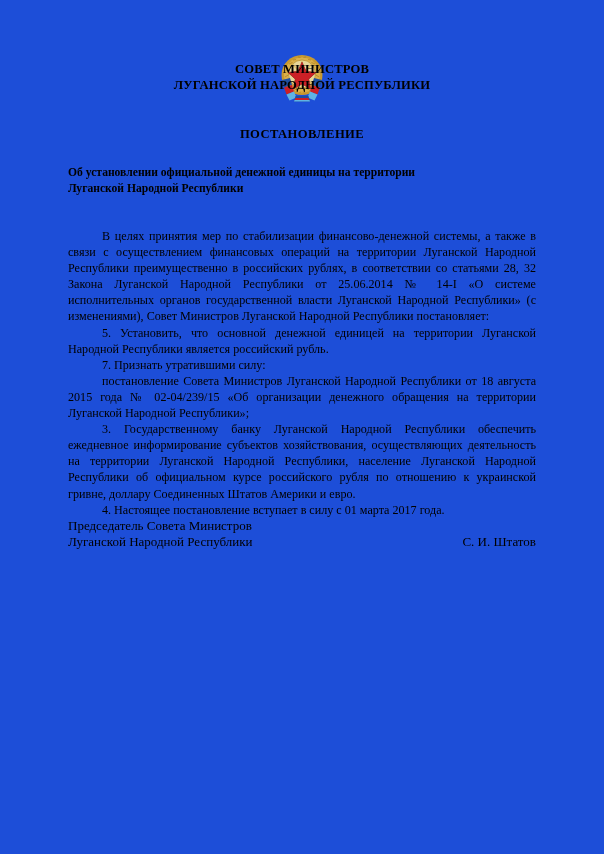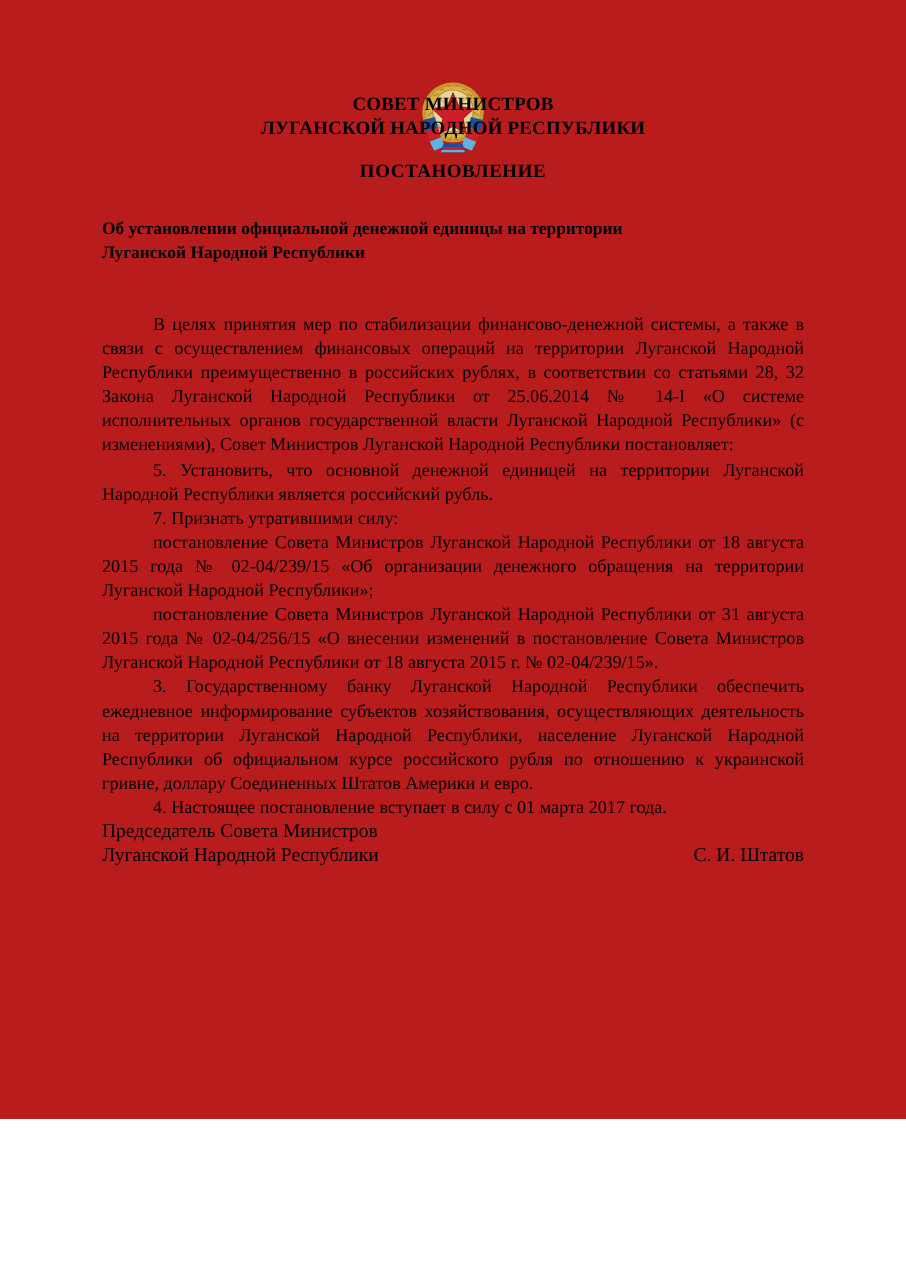--- a/index.html
+++ b/index.html
@@ -10,24 +10,24 @@
     width: 604px;
     height: 854px;
     background: #ffffff;
     font-family: "Liberation Serif", "DejaVu Serif", serif;
     color: #000000;
     overflow: hidden;
   }
   .page {
     position: relative;
     width: 604px;
-    height: 746px;
+    height: 854px;
     box-sizing: border-box;
     padding: 0 68px;
-    background: #b91c1c;
+    background: #1d4ed8;
   }
 
   
   .emblem-wrap {
     display: flex;
     justify-content: center;
     padding-top: 52px;
     height: 56px;
     box-sizing: border-box;
   }
@@ -46,21 +46,21 @@
     letter-spacing: 0.15px;
     margin-top: 6px;
   }
   .org-title div { white-space: nowrap; }
 
   .doc-type {
     text-align: center;
     font-weight: bold;
     font-size: 12.6px;
     letter-spacing: 0.4px;
-    margin-top: 14px;
+    margin-top: 34px;
   }
   .doc-date {
     text-align: center;
     font-size: 12.4px;
     margin-top: 22px;
   }
   .doc-city {
     text-align: center;
     font-size: 12.4px;
     margin-top: 27px;
@@ -169,21 +169,20 @@
   <div class="body-block">
 
     <p class="para no-justify-last">В целях принятия мер по стабилизации финансово-денежной системы, а также в связи с осуществлением финансовых операций на территории Луганской Народной Республики преимущественно в российских рублях, в соответствии со статьями 28, 32 Закона Луганской Народной Республики от 25.06.2014 № 14-I «О системе исполнительных органов государственной власти Луганской Народной Республики» (с изменениями), Совет Министров Луганской Народной Республики постановляет:</p>
 
     <p class="para para-gap no-justify-last">5. Установить, что основной денежной единицей на территории Луганской Народной Республики является российский рубль.</p>
 
     <p class="para no-justify-last">7. Признать утратившими силу:</p>
 
     <p class="para no-justify-last">постановление Совета Министров Луганской Народной Республики от 18 августа 2015 года № 02-04/239/15 «Об организации денежного обращения на территории Луганской Народной Республики»;</p>
 
-    <p class="para no-justify-last">постановление Совета Министров Луганской Народной Республики от 31 августа 2015 года № 02-04/256/15 «О внесении изменений в постановление Совета Министров Луганской Народной Республики от 18 августа 2015 г. № 02-04/239/15».</p>
 
     <p class="para no-justify-last">3. Государственному банку Луганской Народной Республики обеспечить ежедневное информирование субъектов хозяйствования, осуществляющих деятельность на территории Луганской Народной Республики, население Луганской Народной Республики об официальном курсе российского рубля по отношению к украинской гривне, доллару Соединенных Штатов Америки и евро.</p>
 
     <p class="para para-gap no-justify-last">4. Настоящее постановление вступает в силу с 01 марта 2017 года.</p>
 
   </div>
 
   <div class="signature">
     <span class="sig-left">Председатель Совета Министров</span>
     <span class="sig-left">Луганской Народной Республики</span>

